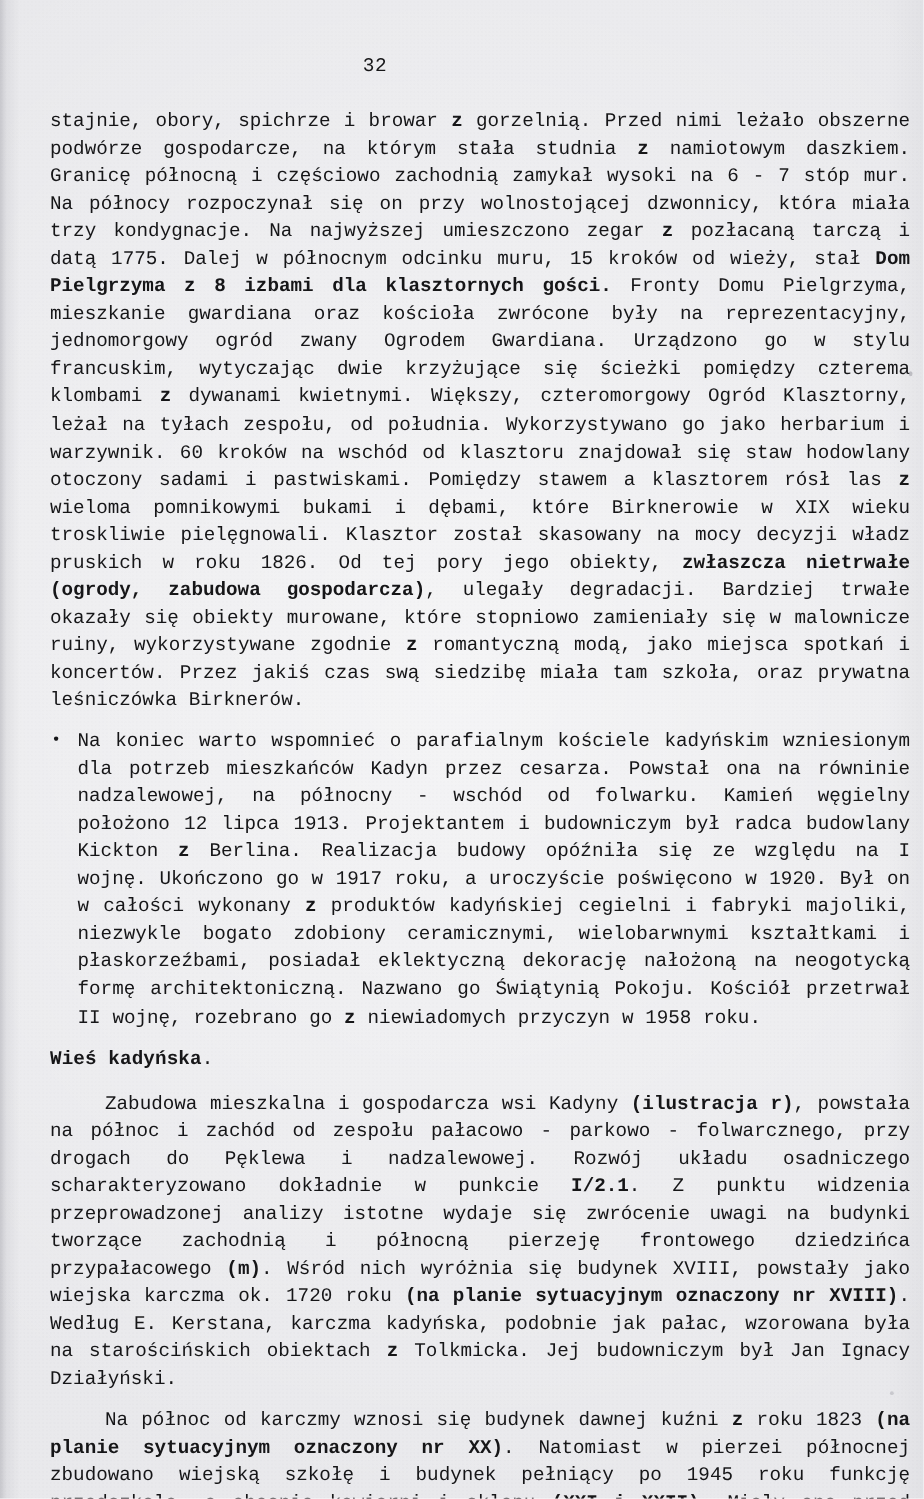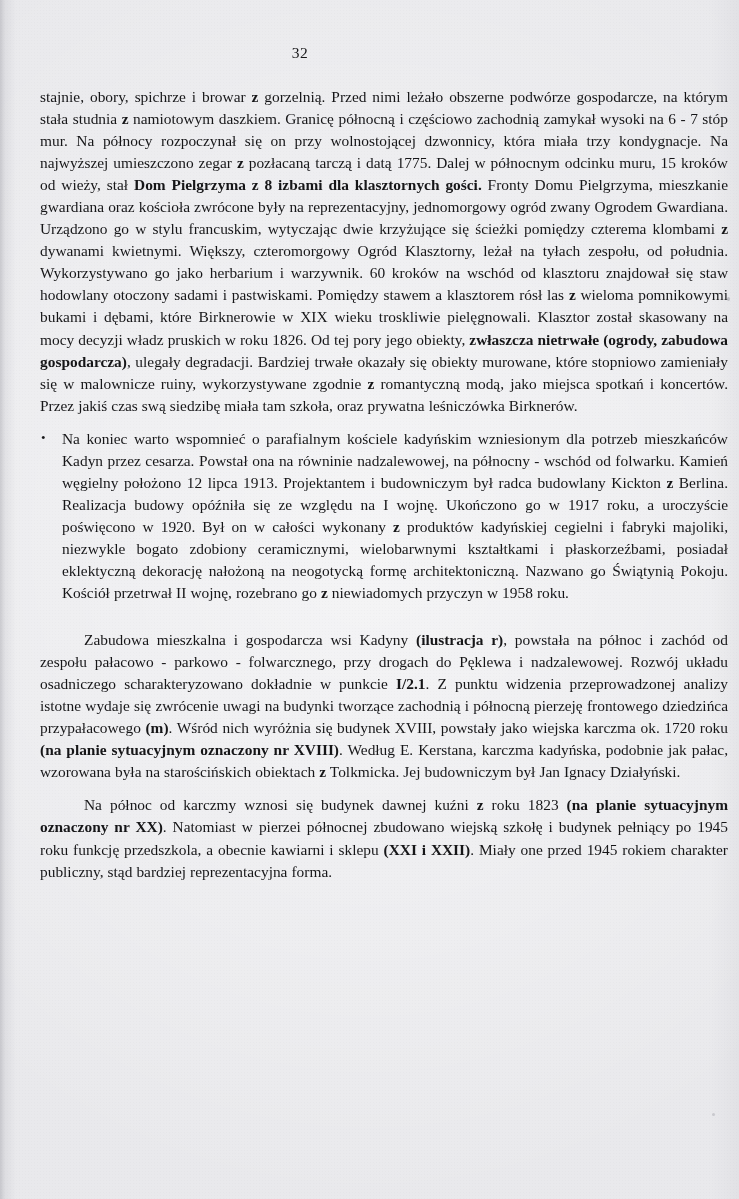--- a/index.html
+++ b/index.html
@@ -6,21 +6,21 @@
     margin: 0;
     padding: 0;
     background: #ffffff;
   }
   #page {
     position: relative;
     width: 739px;
     height: 1199px;
     overflow: hidden;
     background: #e9e9ec;
-    font-family: Liberation Serif, serif;
+    font-family: Liberation Mono, monospace;
     color: #161618;
   }
   
   #page::before {
     content: "";
     position: absolute;
     inset: 0;
     pointer-events: none;
     background:
       linear-gradient(to right,
@@ -127,20 +127,21 @@
 
     <div class="gap-sm"></div>
 
     <div class="bullet-para">
       <span class="bullet-mark">•</span>
       <p class="para"><span>Na koniec warto wspomnieć o parafialnym kościele kadyńskim wzniesionym dla potrzeb mieszkańców Kadyn przez cesarza. Powstał ona na równinie nadzalewowej, na północny - wschód od folwarku. Kamień węgielny położono 12 lipca 1913. Projektantem i budowniczym był radca budowlany Kickton </span><b>z</b><span> Berlina. Realizacja budowy opóźniła się ze względu na I wojnę. Ukończono go w 1917 roku, a uroczyście poświęcono w 1920. Był on w całości wykonany </span><b>z</b><span> produktów kadyńskiej cegielni i fabryki majoliki, niezwykle bogato zdobiony ceramicznymi, wielobarwnymi kształtkami i płaskorzeźbami, posiadał eklektyczną dekorację nałożoną na neogotycką formę architektoniczną. Nazwano go Świątynią Pokoju. Kościół przetrwał II wojnę, rozebrano go </span><b>z</b><span> niewiadomych przyczyn w 1958 roku.</span></p>
     </div>
 
     <div class="gap-sm"></div>
 
+    <h2 class="section-head"><span>Wieś kadyńska</span><span class="tail">.</span></h2>
 
     <div class="gap-md"></div>
 
     <p class="para"><span class="indent"></span><span>Zabudowa mieszkalna i gospodarcza wsi Kadyny </span><b>(ilustracja r)</b><span>,  powstała na północ i zachód od zespołu pałacowo - parkowo - folwarcznego, przy drogach do Pęklewa i nadzalewowej. Rozwój układu osadniczego scharakteryzowano dokładnie w punkcie </span><b>I/2.1</b><span>. Z punktu widzenia przeprowadzonej analizy istotne wydaje się zwrócenie uwagi na budynki tworzące zachodnią i północną pierzeję frontowego dziedzińca przypałacowego </span><b>(m)</b><span>. Wśród nich wyróżnia się budynek XVIII, powstały jako wiejska karczma ok. 1720 roku </span><b>(na planie sytuacyjnym oznaczony nr XVIII)</b><span>. Według E. Kerstana, karczma kadyńska, podobnie jak pałac, wzorowana była na starościńskich obiektach </span><b>z</b><span> Tolkmicka. Jej budowniczym był Jan Ignacy Działyński.</span></p>
 
     <div class="gap-sm"></div>
 
     <p class="para"><span class="indent"></span><span>Na północ od karczmy wznosi się budynek dawnej kuźni </span><b>z</b><span> roku 1823 </span><b>(na planie sytuacyjnym oznaczony nr XX)</b><span>. Natomiast w pierzei północnej zbudowano wiejską szkołę i budynek pełniący po 1945 roku funkcję przedszkola, a obecnie kawiarni i sklepu </span><b>(XXI i XXII)</b><span>. Miały one przed 1945 rokiem charakter publiczny, stąd bardziej reprezentacyjna forma.</span></p>
 
   </div>

